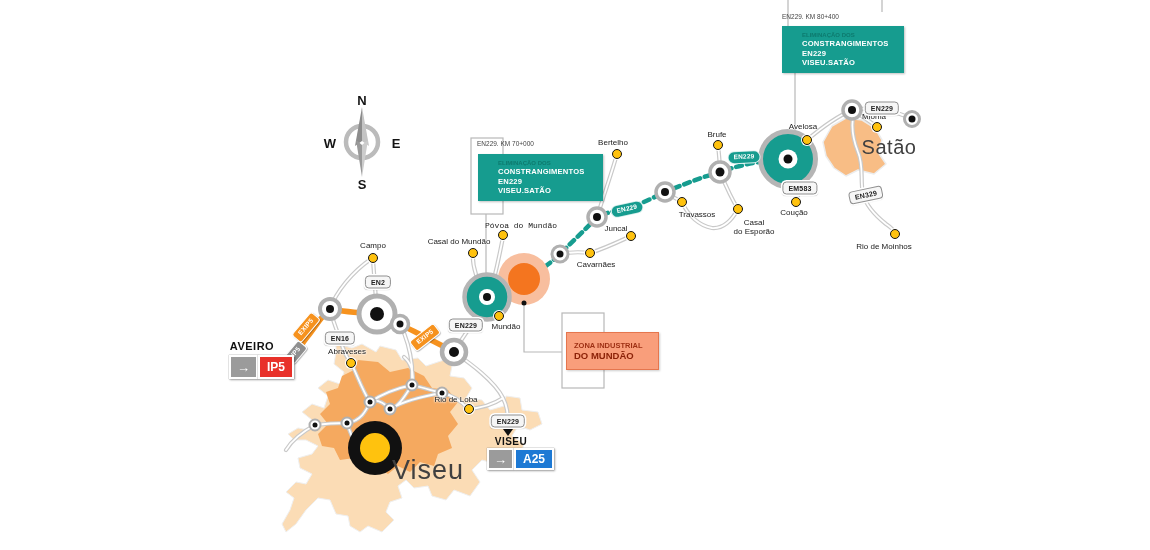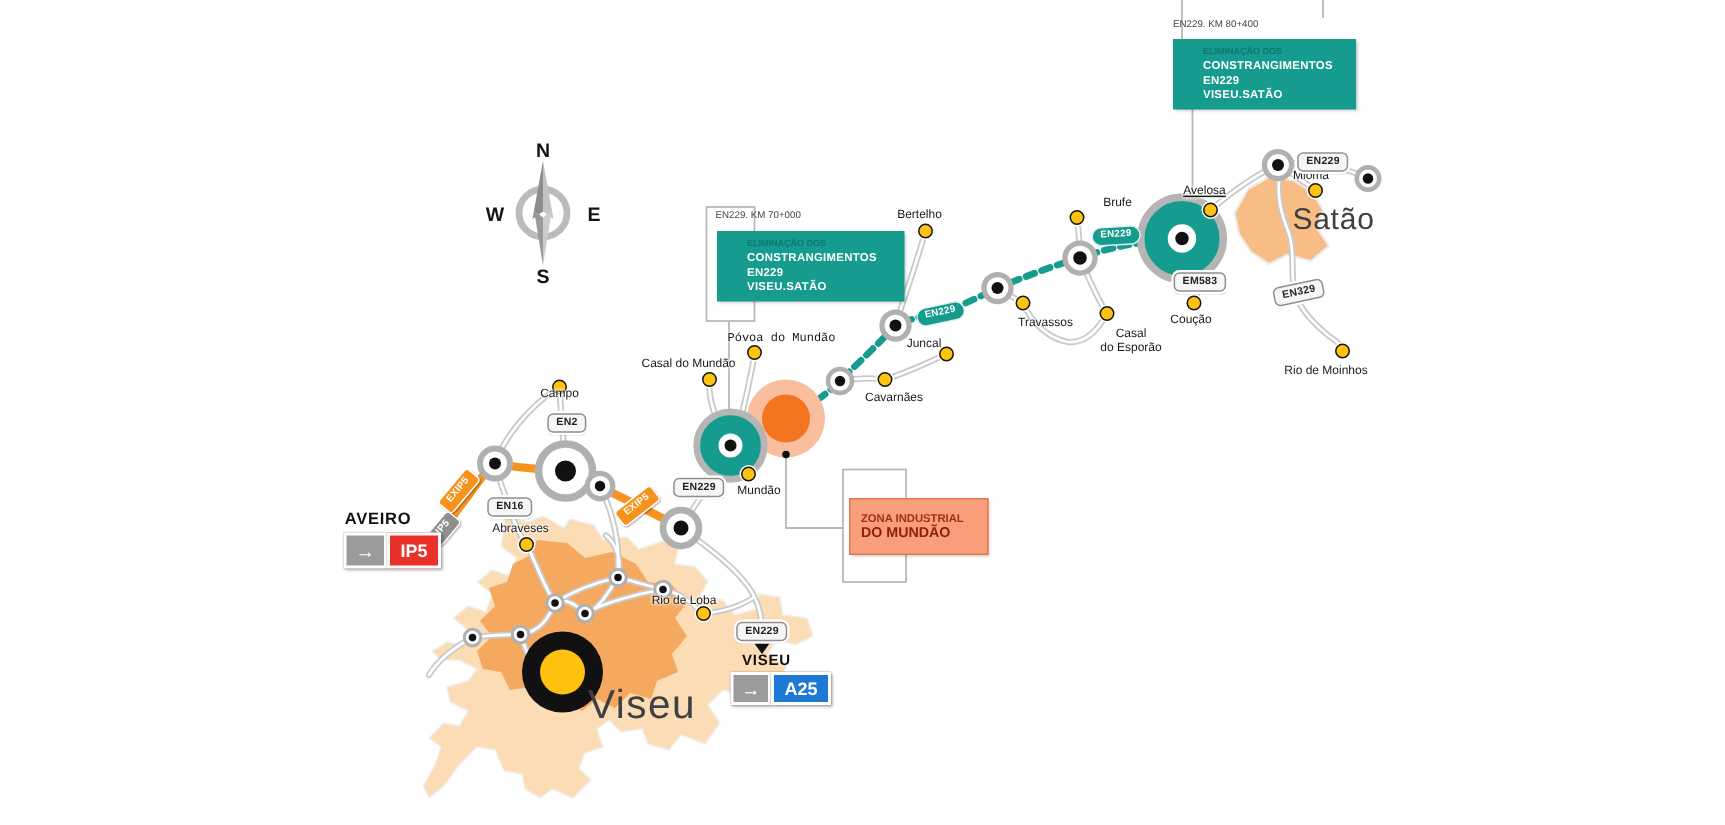--- a/index.html
+++ b/index.html
@@ -165,21 +165,21 @@
       <polygon points="362,177 368,140 362,145" fill="#cccccc"></polygon>
     </g>
 
     <polygon points="280,361 291,359 284,371" fill="#111"></polygon>
     <polygon points="503,429 513,429 508,436" fill="#111"></polygon>
   </svg>
 
   
   <div class="place">
       <span class="pdot" style="left: 373px; top: 258px;"></span>
-      <span class="plabel" style="left: 373px; top: 262px;">Campo</span>
+      <span class="plabel" style="left: 373px; top: 246px;">Campo</span>
     </div><div class="place">
       <span class="pdot" style="left: 473px; top: 253px;"></span>
       <span class="plabel" style="left: 459px; top: 242px;">Casal do Mundão</span>
     </div><div class="place">
       <span class="pdot" style="left: 503px; top: 235px;"></span>
       <span class="plabel" style="left: 521px; top: 226px; font-family: Liberation Mono, monospace;">Póvoa do Mundão</span>
     </div><div class="place">
       <span class="pdot" style="left: 499px; top: 316px;"></span>
       <span class="plabel" style="left: 506px; top: 327px;">Mundão</span>
     </div><div class="place">
@@ -189,31 +189,31 @@
       <span class="pdot" style="left: 631px; top: 236px;"></span>
       <span class="plabel" style="left: 616px; top: 229px;">Juncal</span>
     </div><div class="place">
       <span class="pdot" style="left: 617px; top: 154px;"></span>
       <span class="plabel" style="left: 613px; top: 143px;">Bertelho</span>
     </div><div class="place">
       <span class="pdot" style="left: 682px; top: 202px;"></span>
       <span class="plabel" style="left: 680px; top: 215px; margin-left: 17px;">Travassos</span>
     </div><div class="place">
       <span class="pdot" style="left: 718px; top: 145px;"></span>
-      <span class="plabel" style="left: 745px; top: 135px;">Brufe</span>
+      <span class="plabel" style="left: 717px; top: 135px;">Brufe</span>
     </div><div class="place">
       <span class="pdot" style="left: 738px; top: 209px;"></span>
       <span class="plabel" style="left: 754px; top: 227px;">Casal
 do Esporão</span>
     </div><div class="place">
       <span class="pdot" style="left: 796px; top: 202px;"></span>
       <span class="plabel" style="left: 794px; top: 213px;">Coução</span>
     </div><div class="place">
       <span class="pdot" style="left: 807px; top: 140px;"></span>
-      <span class="plabel" style="left: 803px; top: 127px; text-decoration: underline;">Avelosa</span>
+      <span class="plabel" style="left: 803px; top: 127px;">Avelosa</span>
     </div><div class="place">
       <span class="pdot" style="left: 877px; top: 127px;"></span>
       <span class="plabel" style="left: 874px; top: 117px;">Mioma</span>
     </div><div class="place">
       <span class="pdot" style="left: 895px; top: 234px;"></span>
       <span class="plabel" style="left: 884px; top: 247px;">Rio de Moinhos</span>
     </div><div class="place">
       <span class="pdot" style="left: 351px; top: 363px;"></span>
       <span class="plabel" style="left: 347px; top: 352px;">Abraveses</span>
     </div><div class="place">

